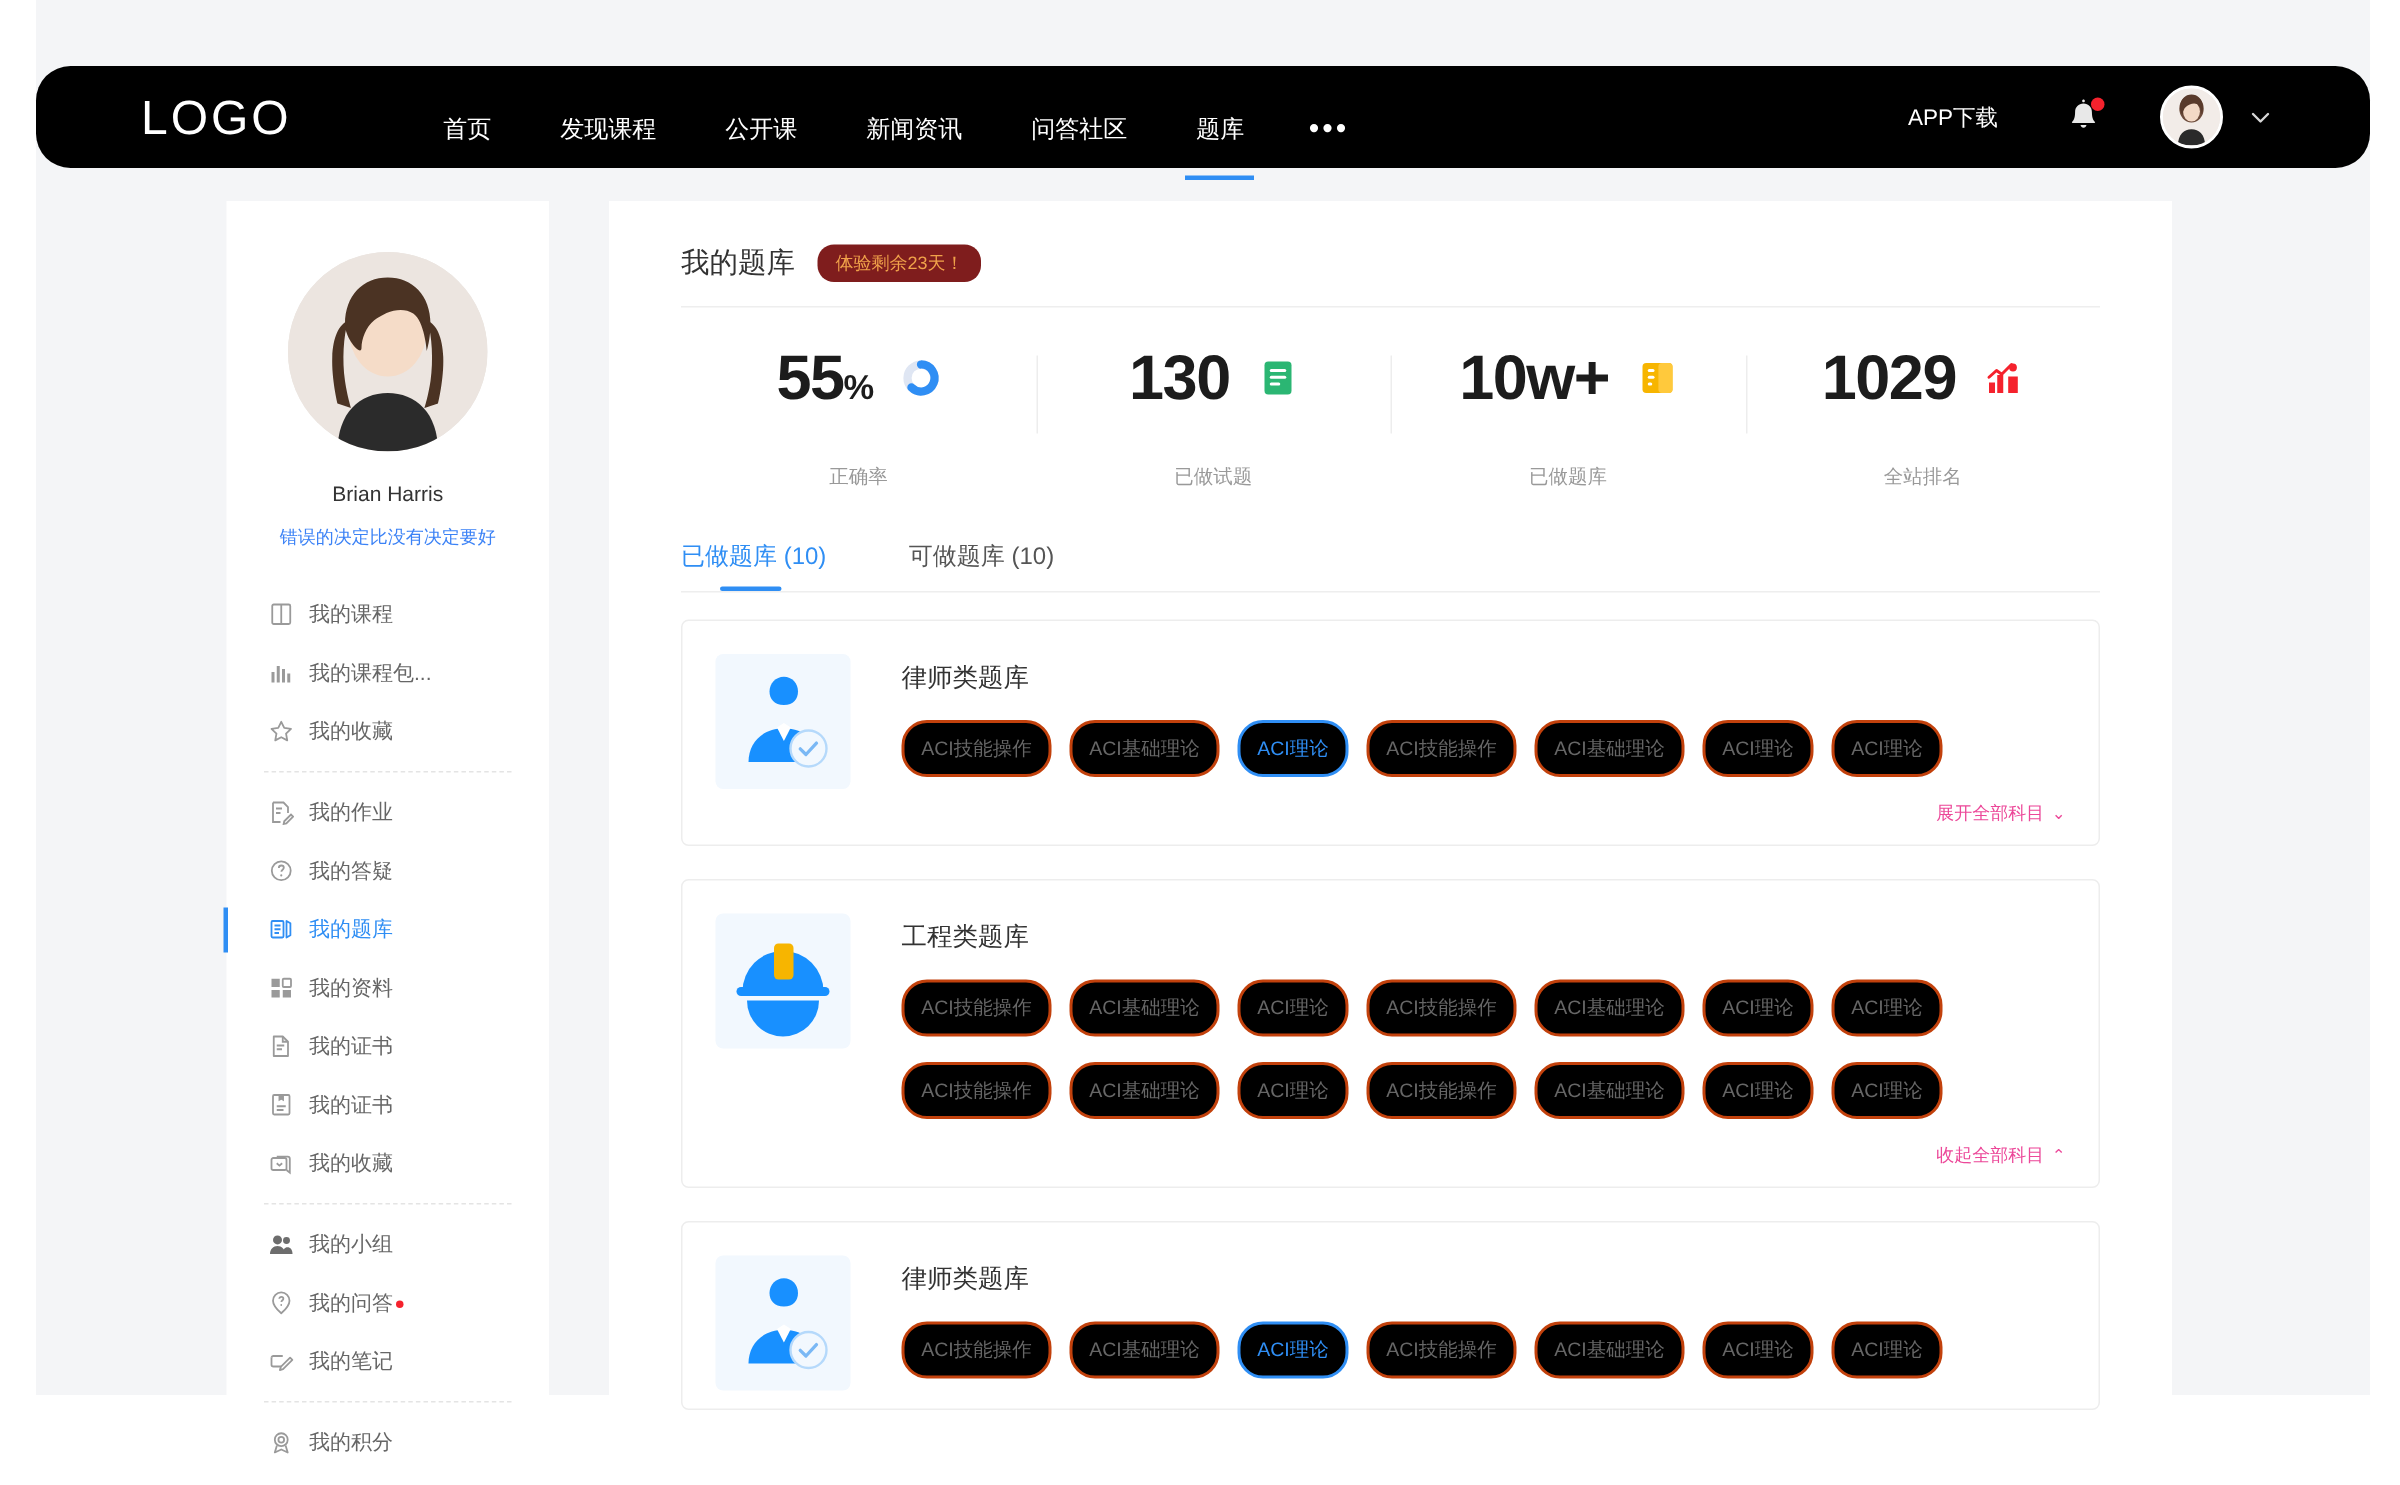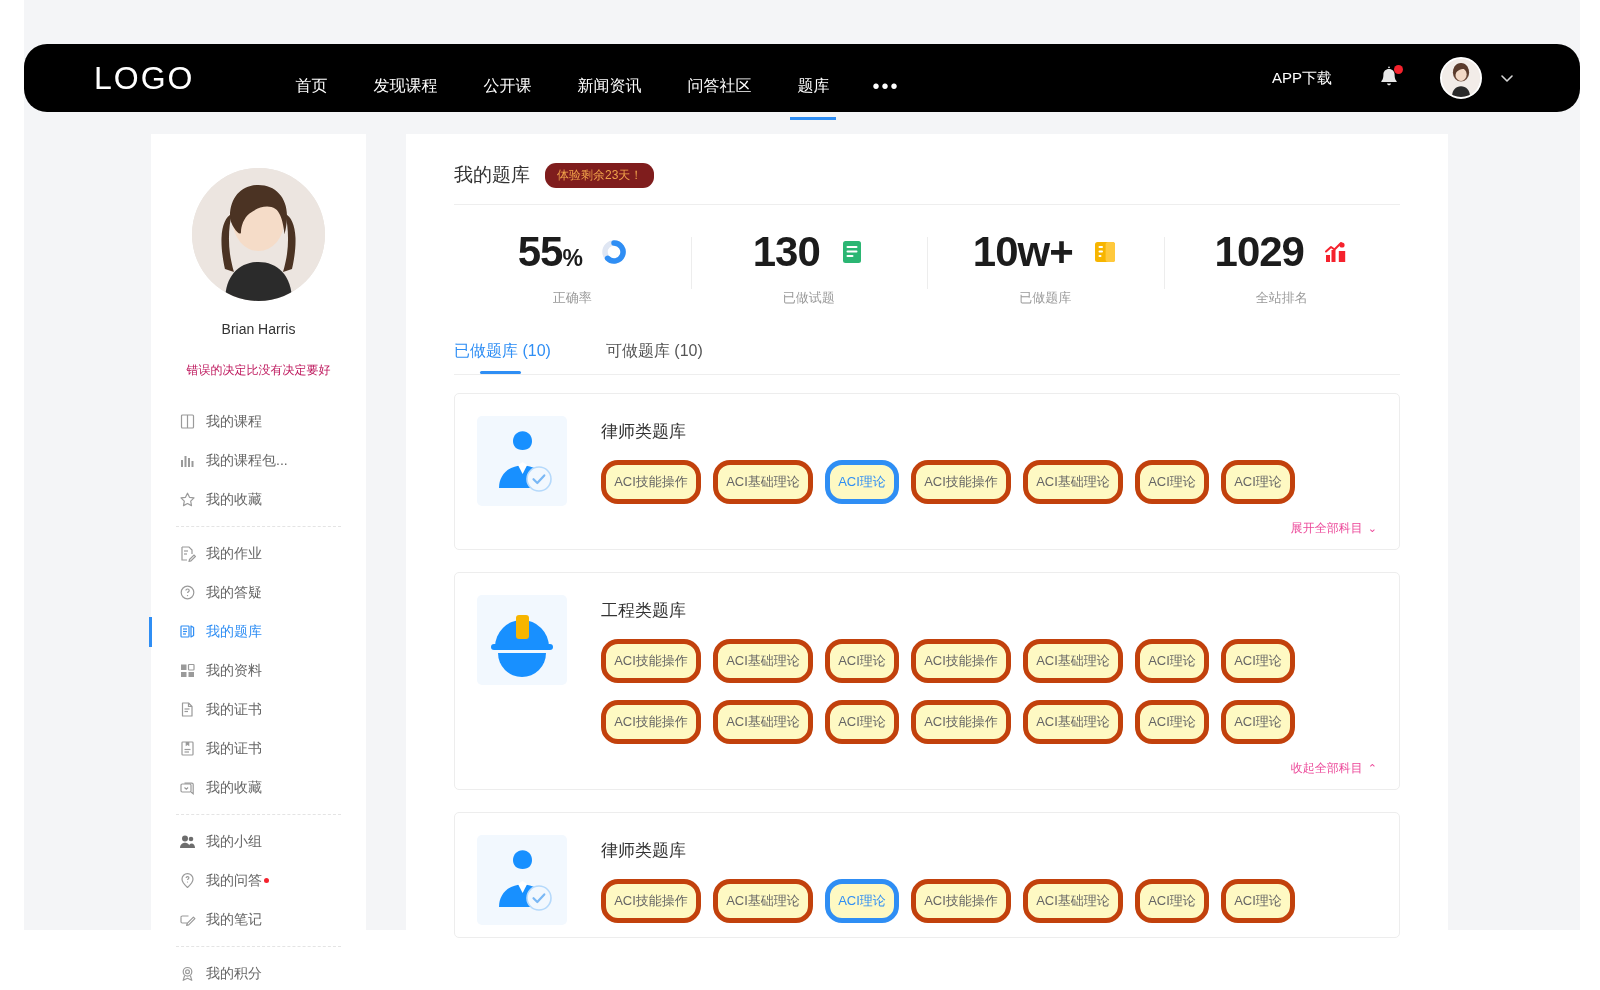--- a/index.html
+++ b/index.html
@@ -61,21 +61,21 @@
     background: #ffffff;
   }
   .avatar-big {
     width: 133px; height: 133px; border-radius: 50%; margin: 34px auto 0;
     overflow: hidden; background: #e8e3df; position: relative;
   }
   .uname {
     text-align: center; margin-top: 20px; font-size: 14px; color: #333333;
   }
   .umotto {
-    text-align: center; margin-top: 25px; font-size: 12px; color: #be185d;
+    text-align: center; margin-top: 13px; font-size: 12px; color: #3b82f6;
   }
   .menu { margin-top: 23px; }
   .mi {
     position: relative; display: flex; align-items: center; height: 39px;
     padding-left: 55px; cursor: pointer;
   }
   .mi .mlabel { font-size: 14px; color: #666666; }
   .mi.active .mlabel { color: #2f8ef4; }
   .mi.active::before {
     content: ""; position: absolute; left: -2px; top: 5px;
@@ -106,20 +106,21 @@
   }
   .head-rule {
     margin: 16px 48px 0 48px; height: 1px; background: #eeeeee;
   }
 
   
   .stats { display: flex; margin: 26px 48px 0 48px; }
   .stat {
     position: relative; flex: 1; display: flex; flex-direction: column;
     align-items: center;
+    gap: 20px;
   }
   .stat + .stat::before {
     content: ""; position: absolute; left: 0; top: 6px; width: 1px; height: 52px;
     background: #ededed;
   }
   .stat-top { display: flex; align-items: center; justify-content: center; }
   .stat-num {
     font-size: 42px; color: #1c1c1c; font-weight: 600; letter-spacing: -1px;
     line-height: 1;
   }
@@ -147,23 +148,23 @@
     padding: 22px 22px 12px 22px; display: flex; background: #ffffff;
   }
   .qthumb {
     width: 90px; height: 90px; border-radius: 5px; background: #f2f8fe;
     flex: 0 0 90px; display: flex; align-items: center; justify-content: center;
   }
   .qbody { margin-left: 34px; flex: 1; min-width: 0; }
   .qtitle { font-size: 17px; color: #333333; margin-top: 4px; }
   .tagrow { display: flex; margin-top: 17px; }
   .tag {
-    border: 5px solid #c2410c; border-radius: 17px; font-size: 13px;
+    border: 2px solid #c2410c; border-radius: 17px; font-size: 13px;
     color: #666666; padding: 8px 0; text-align: center; margin-right: 12px;
-    cursor: pointer; white-space: nowrap; background: #fef9c3;
+    cursor: pointer; white-space: nowrap; background: #000000;
   }
   .tag.w-lg { width: 100px; }
   .tag.w-sm { width: 74px; }
   .tag.sel { border-color: #2f8ef4; color: #2f8ef4; }
   .qfoot {
     display: flex; justify-content: flex-end; margin-top: 16px;
     font-size: 12px; color: #ec4899; cursor: pointer; align-items: center;
   }
   .qfoot .car { margin-left: 5px; font-size: 11px; }
 </style>

